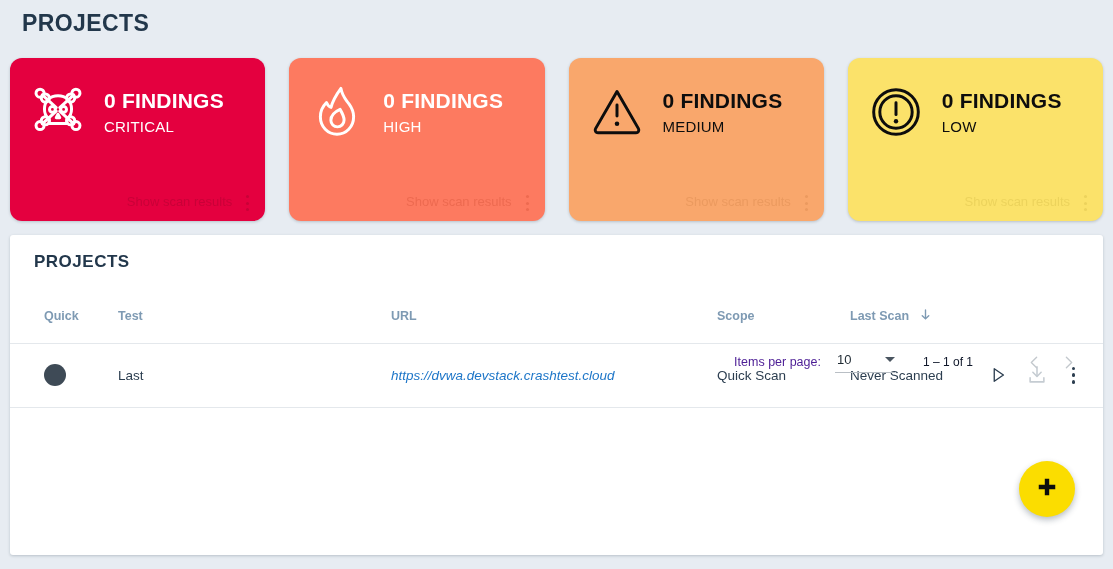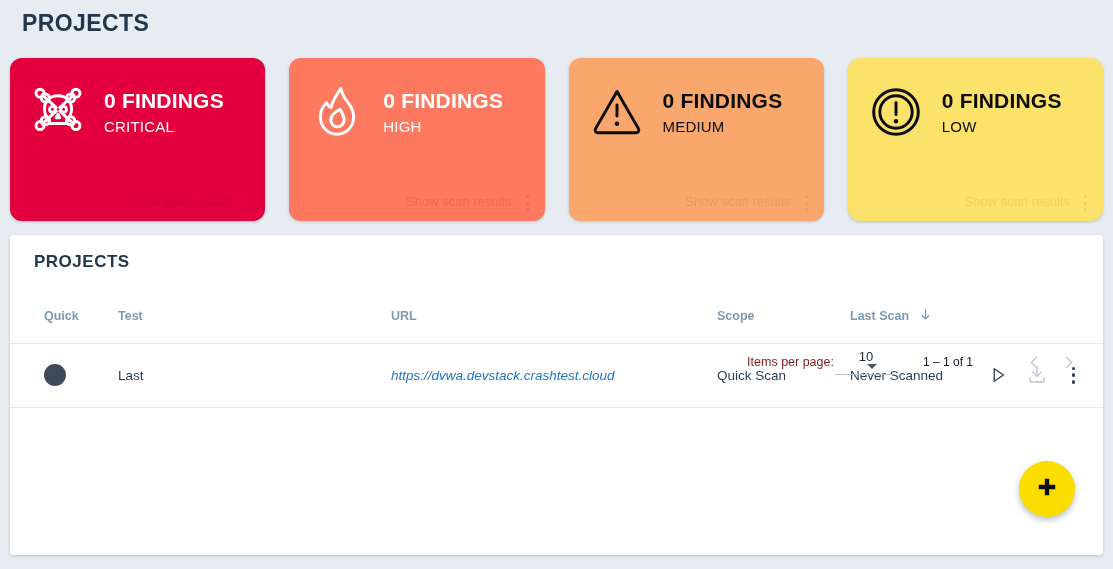--- a/index.html
+++ b/index.html
@@ -206,31 +206,30 @@
   
   .paginator {
     position: absolute;
     right: 18px;
     top: 110px;
     display: flex;
     align-items: center;
     font-size: 12.5px;
     color: #3d4852;
   }
-  .pg-label { margin-right: 1px; color: #7f1d1d; }
+  .pg-label { margin-right: 14px; color: #4c1d95; }
   .pg-select {
     position: relative;
     min-width: 58px;
     border-bottom: 1px solid #b9bfc5;
     padding: 0 0 5px 2px;
     display: flex;
     align-items: center;
     justify-content: space-between;
     margin-right: 28px;
-    flex-direction: column;
   }
   .pg-select-value { font-size: 13px; color: #1f2a33; }
   .caret {
     width: 0; height: 0;
     border-left: 5px solid transparent;
     border-right: 5px solid transparent;
     border-top: 5px solid #4a5560;
     margin-left: 12px;
   }
   .pg-range { margin-right: 44px; color: #0f172a; font-size: 12px; }

